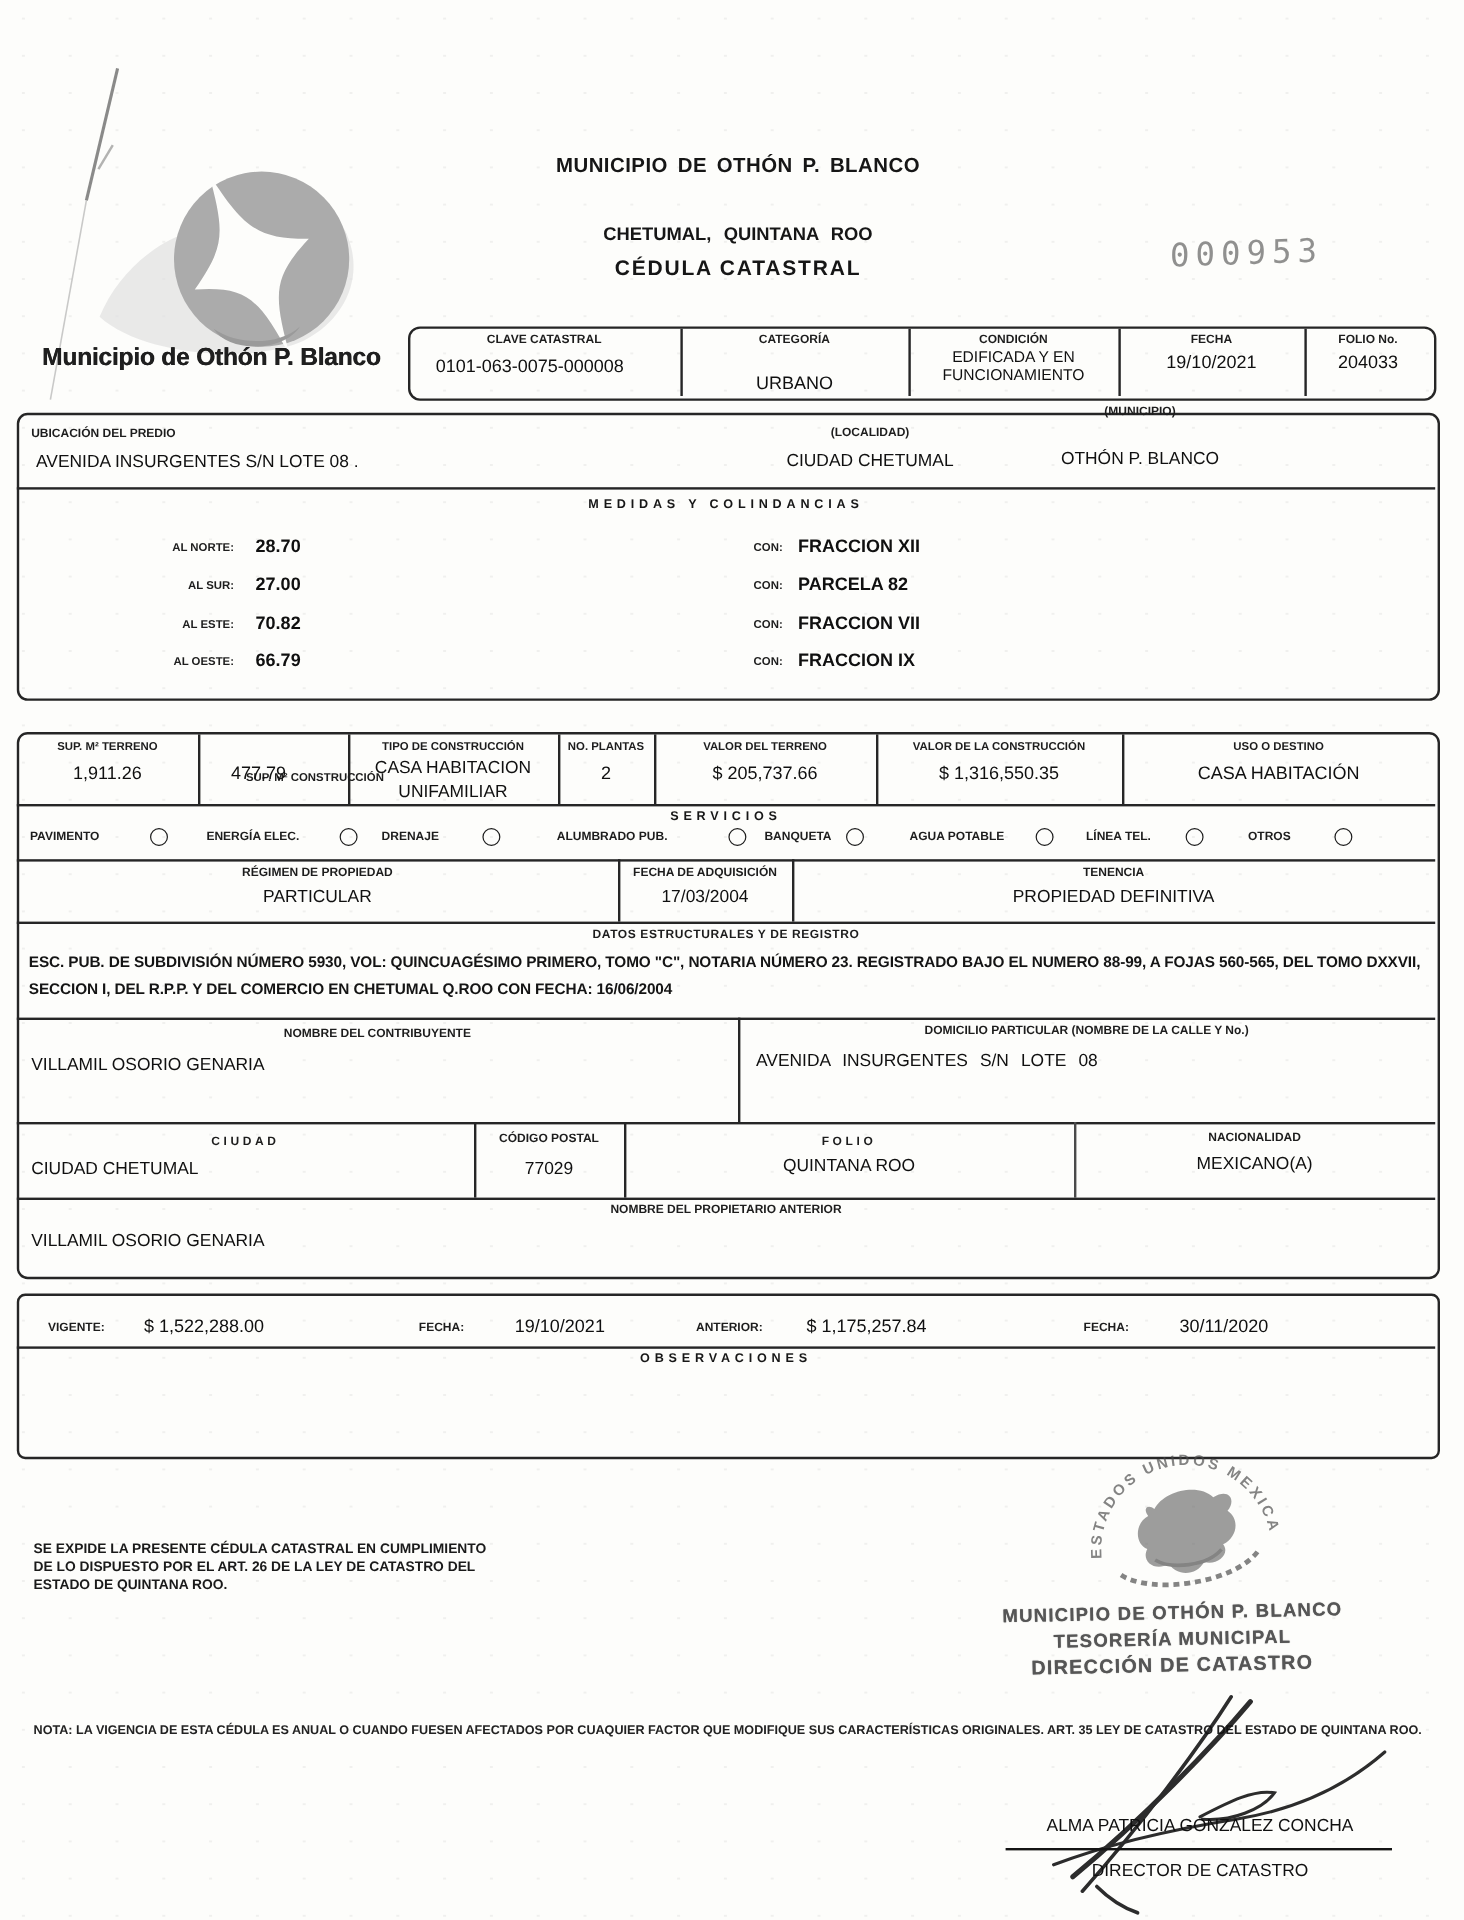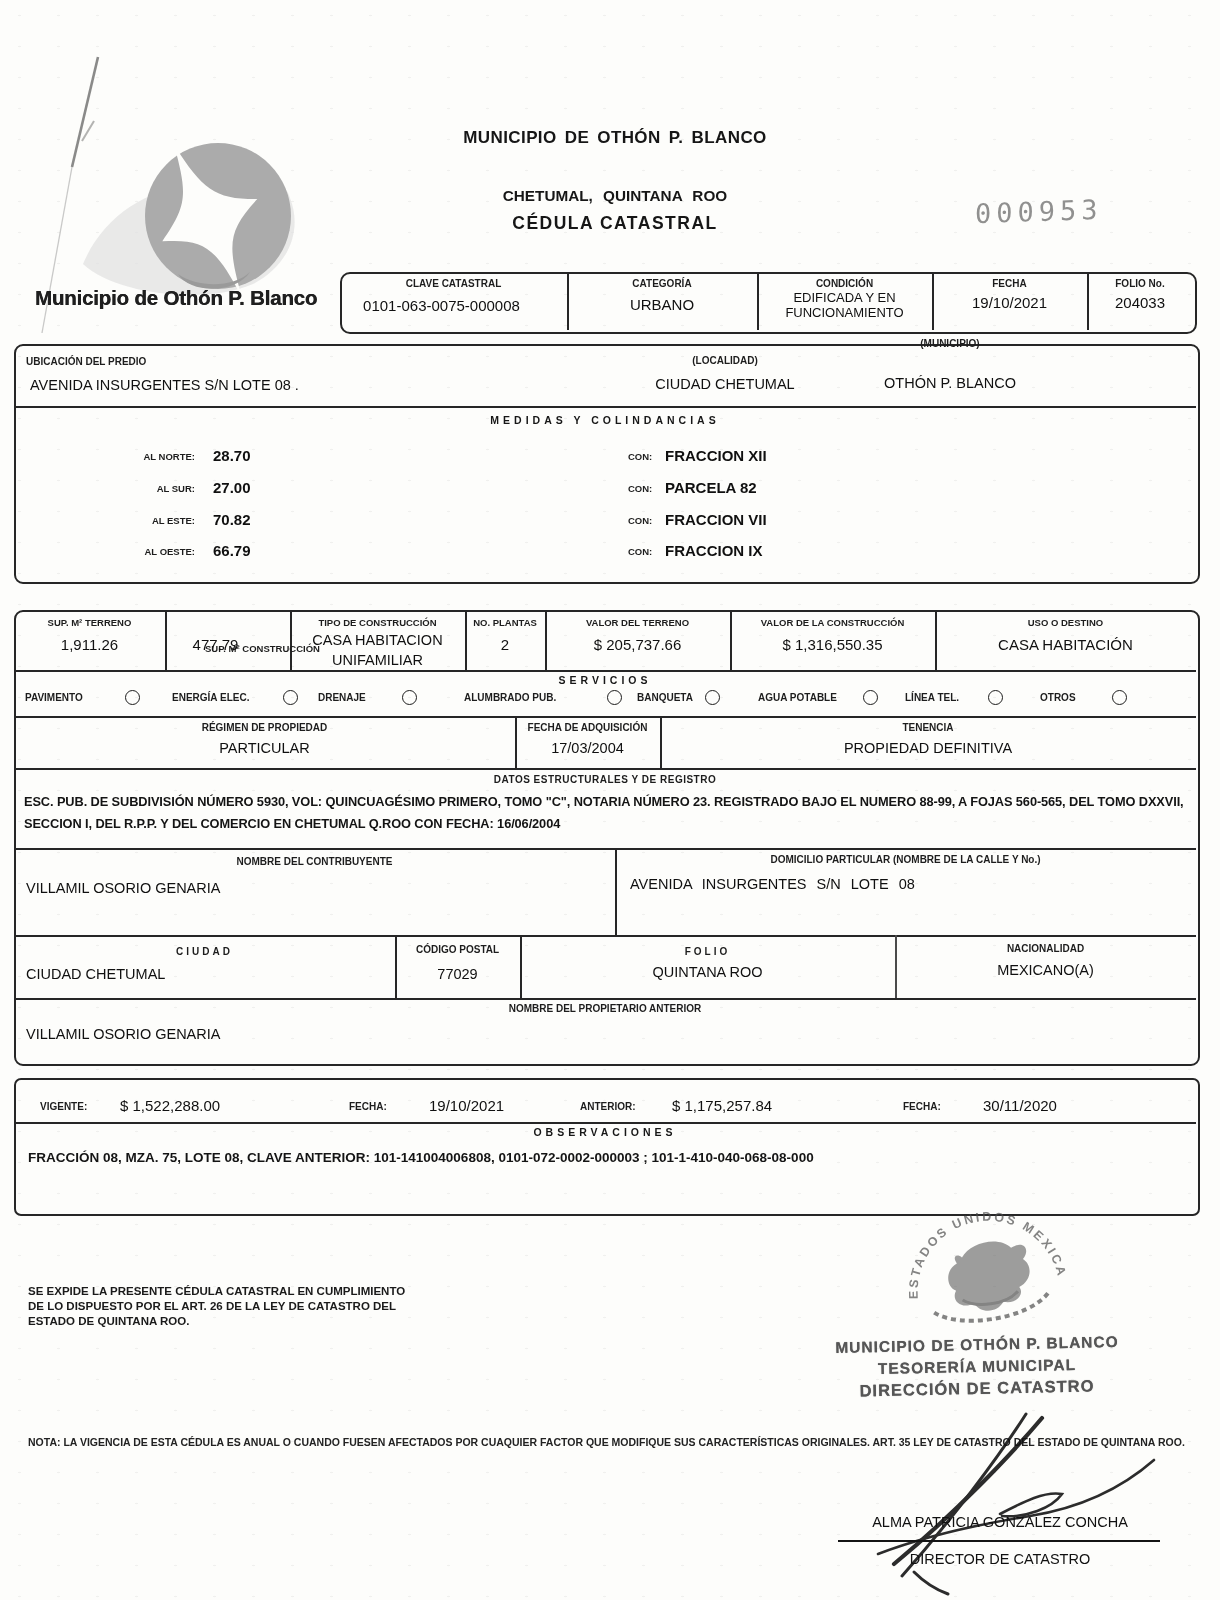--- a/index.html
+++ b/index.html
@@ -71,21 +71,21 @@
   <div class="box" style="left:340px;top:272px;width:853px;height:58px;border-radius:10px;"></div>
   <div class="vline" style="left:567px;top:274px;height:56px;"></div>
   <div class="vline" style="left:757px;top:274px;height:56px;"></div>
   <div class="vline" style="left:932px;top:274px;height:56px;"></div>
   <div class="vline" style="left:1087px;top:274px;height:56px;"></div>
 
   <div class="abs ctr lbl" style="left:340px;top:278px;width:227px;">CLAVE CATASTRAL</div>
   <div class="abs ctr val-lg" style="left:340px;top:297px;width:203px;">0101-063-0075-000008</div>
 
   <div class="abs ctr lbl" style="left:567px;top:278px;width:190px;">CATEGORÍA</div>
-  <div class="abs ctr val-lg" style="left:567px;top:296px;width:190px;">URBANO</div>
+  <div class="abs ctr val-lg" style="left:567px;top:311px;width:190px;">URBANO</div>
 
   <div class="abs ctr lbl" style="left:757px;top:278px;width:175px;">CONDICIÓN</div>
   <div class="abs ctr" style="left:762px;top:291px;width:165px;font-size:13px;line-height:1.15;color:#101010;white-space:normal;">EDIFICADA Y EN FUNCIONAMIENTO</div>
 
   <div class="abs ctr lbl" style="left:932px;top:278px;width:155px;">FECHA</div>
   <div class="abs ctr val-lg" style="left:932px;top:294px;width:155px;">19/10/2021</div>
 
   <div class="abs ctr lbl" style="left:1087px;top:278px;width:106px;">FOLIO No.</div>
   <div class="abs ctr val-lg" style="left:1087px;top:294px;width:106px;">204033</div>
 
@@ -226,21 +226,20 @@
   <div class="abs val-lg" style="left:120px;top:1097px;">$ 1,522,288.00</div>
   <div class="abs lbl" style="left:349px;top:1101px;">FECHA:</div>
   <div class="abs val-lg" style="left:429px;top:1097px;">19/10/2021</div>
   <div class="abs lbl" style="left:580px;top:1101px;">ANTERIOR:</div>
   <div class="abs val-lg" style="left:672px;top:1097px;">$ 1,175,257.84</div>
   <div class="abs lbl" style="left:903px;top:1101px;">FECHA:</div>
   <div class="abs val-lg" style="left:983px;top:1097px;">30/11/2020</div>
 
   <div class="hline" style="left:14px;top:1122px;width:1182px;"></div>
   <div class="abs ctr title" style="left:14px;top:1126px;width:1182px;">OBSERVACIONES</div>
-  <div class="abs obstext" style="left:28px;top:1150px;">FRACCIÓN 08, MZA. 75, LOTE 08, CLAVE ANTERIOR: 101-141004006808, 0101-072-0002-000003 ; 101-1-410-040-068-08-000</div>
 
   <div class="abs footnote" style="left:28px;top:1284px;width:420px;">SE EXPIDE LA PRESENTE CÉDULA CATASTRAL EN CUMPLIMIENTO
 DE LO DISPUESTO POR EL ART. 26 DE LA LEY DE CATASTRO DEL
 ESTADO DE QUINTANA ROO.</div>
 
   <svg class="abs" style="left:893px;top:1196px;transform:rotate(-9deg);" width="186" height="158" viewBox="0 0 186 158">
     <defs>
       <path id="sealTop" d="M 22,96 A 71,71 0 1 1 164,96"></path>
     </defs>
     <g opacity=".68">

